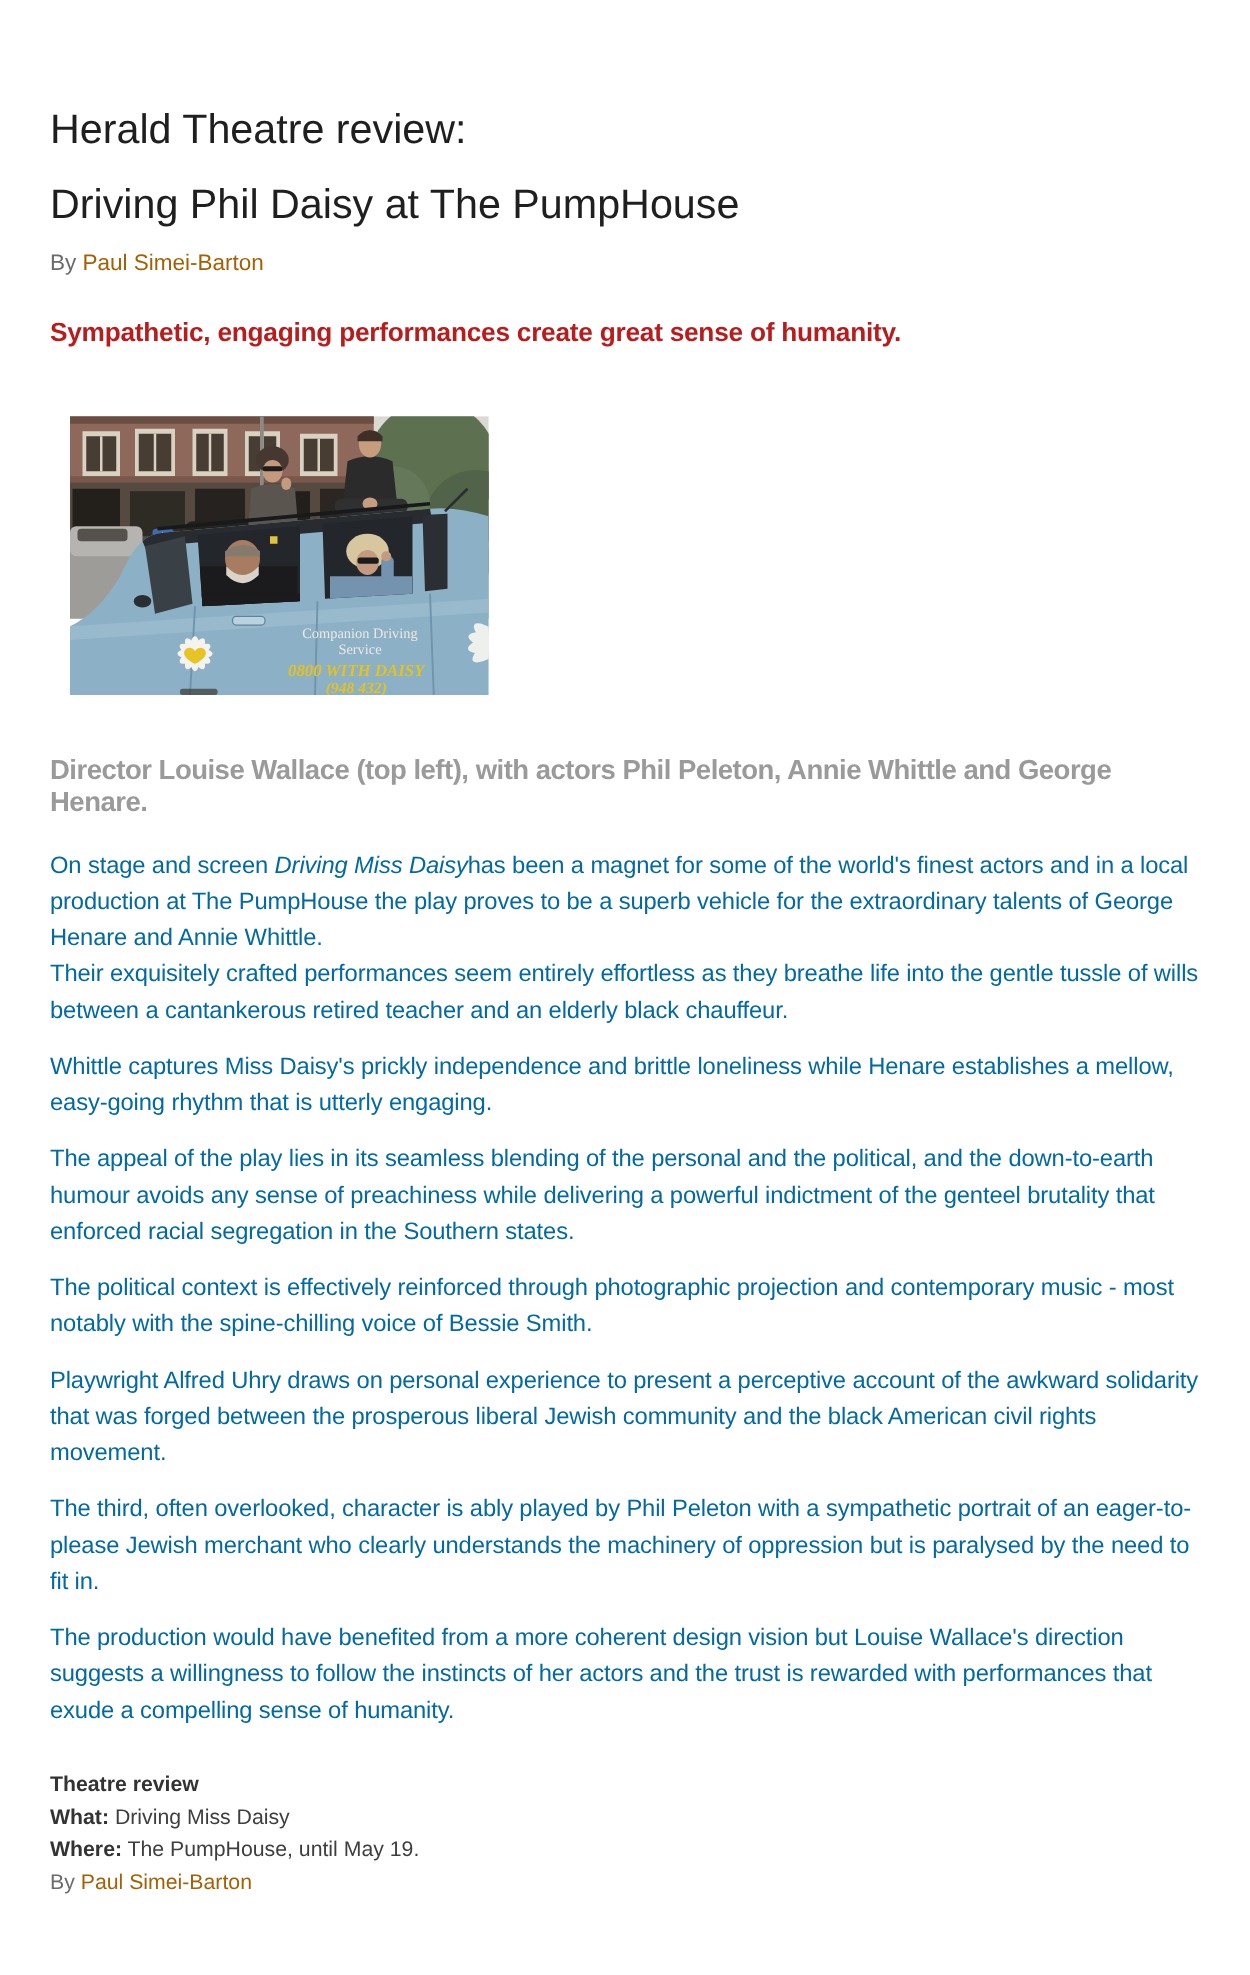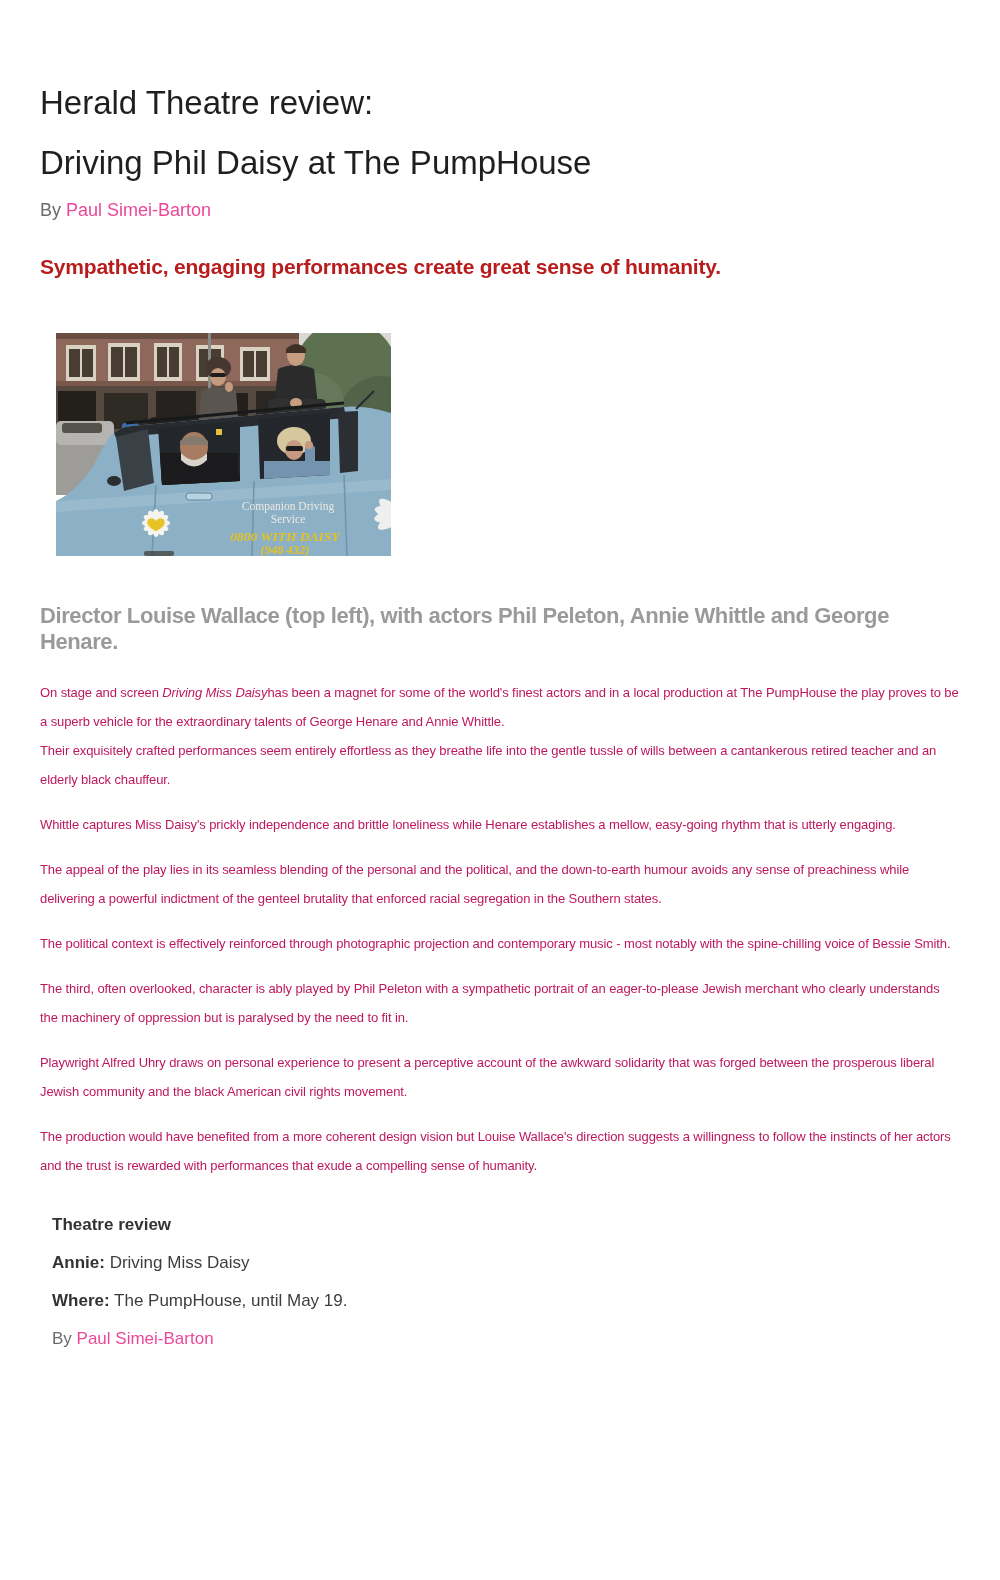--- a/index.html
+++ b/index.html
@@ -5,28 +5,28 @@
   html,body{margin:0;padding:0;background:#ffffff;}
   .page{
     width:1000px;height:1580px;background:#ffffff;position:relative;
     font-family:"Liberation Sans", sans-serif;color:#3e3e3e;overflow:hidden;
   }
   .content{padding:84px 40px 0 40px;width:920px;}
   h1{margin:0;font-weight:400;color:#1f1f1f;font-size:33px;line-height:1.15;}
   .title-line{display:block;}
   .title-line-2{margin-top:22px;}
   .byline{margin:18px 0 0 0;font-size:18px;color:#6b6b6b;}
-  .byline a, .rb-by a{color:#ec4899;text-decoration:none;cursor:pointer;}
+  .byline a, .rb-by a{color:#a16207;text-decoration:none;cursor:pointer;}
   .standfirst{margin:34px 0 0 0;font-size:21px;font-weight:700;color:#b91c1c;letter-spacing:-0.2px;}
   figure{margin:38px 0 0 0;padding:16px;width:335px;height:223px;line-height:0;}
   .caption{margin:31px 0 0 0;font-size:22px;font-weight:700;color:#9a9a9a;letter-spacing:-0.4px;}
   .body-copy{margin-top:23px;}
-  .body-copy p{margin:0 0 16px 0;font-size:13px;line-height:29px;color:#be185d;letter-spacing:-0.1px;}
+  .body-copy p{margin:0 0 16px 0;font-size:19px;line-height:29px;color:#0369a1;letter-spacing:-0.1px;}
   .review-box{margin-top:32px;font-size:17px;line-height:26px;color:#3e3e3e;}
-  .review-box p{margin:12px;}
+  .review-box p{margin:0;}
   .rb-head,.rb-label{font-weight:700;color:#333333;}
   .rb-by{color:#6b6b6b;}
 </style>
 </head>
 <body>
 
 <div class="page">
   <div class="content">
 
     <h1>
@@ -187,26 +187,26 @@
     </figure>
 
     <p class="caption">Director Louise Wallace (top left), with actors Phil Peleton, Annie Whittle and George Henare.</p>
 
     <div class="body-copy">
       <p><span>On stage and screen </span><em>Driving Miss Daisy</em><span>has been a magnet for some of the world's finest actors and in a local production at The PumpHouse the play proves to be a superb vehicle for the extraordinary talents of George Henare and Annie Whittle.</span><br>
       <span>Their exquisitely crafted performances seem entirely effortless as they breathe life into the gentle tussle of wills between a cantankerous retired teacher and an elderly black chauffeur.</span></p>
       <p>Whittle captures Miss Daisy's prickly independence and brittle loneliness while Henare establishes a mellow, easy-going rhythm that is utterly engaging.</p>
       <p>The appeal of the play lies in its seamless blending of the personal and the political, and the down-to-earth humour avoids any sense of preachiness while delivering a powerful indictment of the genteel brutality that enforced racial segregation in the Southern states.</p>
       <p>The political context is effectively reinforced through photographic projection and contemporary music - most notably with the spine-chilling voice of Bessie Smith.</p>
+      <p>Playwright Alfred Uhry draws on personal experience to present a perceptive account of the awkward solidarity that was forged between the prosperous liberal Jewish community and the black American civil rights movement.</p>
       <p>The third, often overlooked, character is ably played by Phil Peleton with a sympathetic portrait of an eager-to-please Jewish merchant who clearly understands the machinery of oppression but is paralysed by the need to fit in.</p>
-      <p>Playwright Alfred Uhry draws on personal experience to present a perceptive account of the awkward solidarity that was forged between the prosperous liberal Jewish community and the black American civil rights movement.</p>
       <p>The production would have benefited from a more coherent design vision but Louise Wallace's direction suggests a willingness to follow the instincts of her actors and the trust is rewarded with performances that exude a compelling sense of humanity.</p>
     </div>
 
     <div class="review-box">
       <p class="rb-head">Theatre review</p>
-      <p><span class="rb-label">Annie:</span> <span>Driving Miss Daisy</span></p>
+      <p><span class="rb-label">What:</span> <span>Driving Miss Daisy</span></p>
       <p><span class="rb-label">Where:</span> <span>The PumpHouse, until May 19.</span></p>
       <p class="rb-by"><span>By</span> <a href="#">Paul Simei-Barton</a></p>
     </div>
 
   </div>
 </div>
 
 </body></html>

